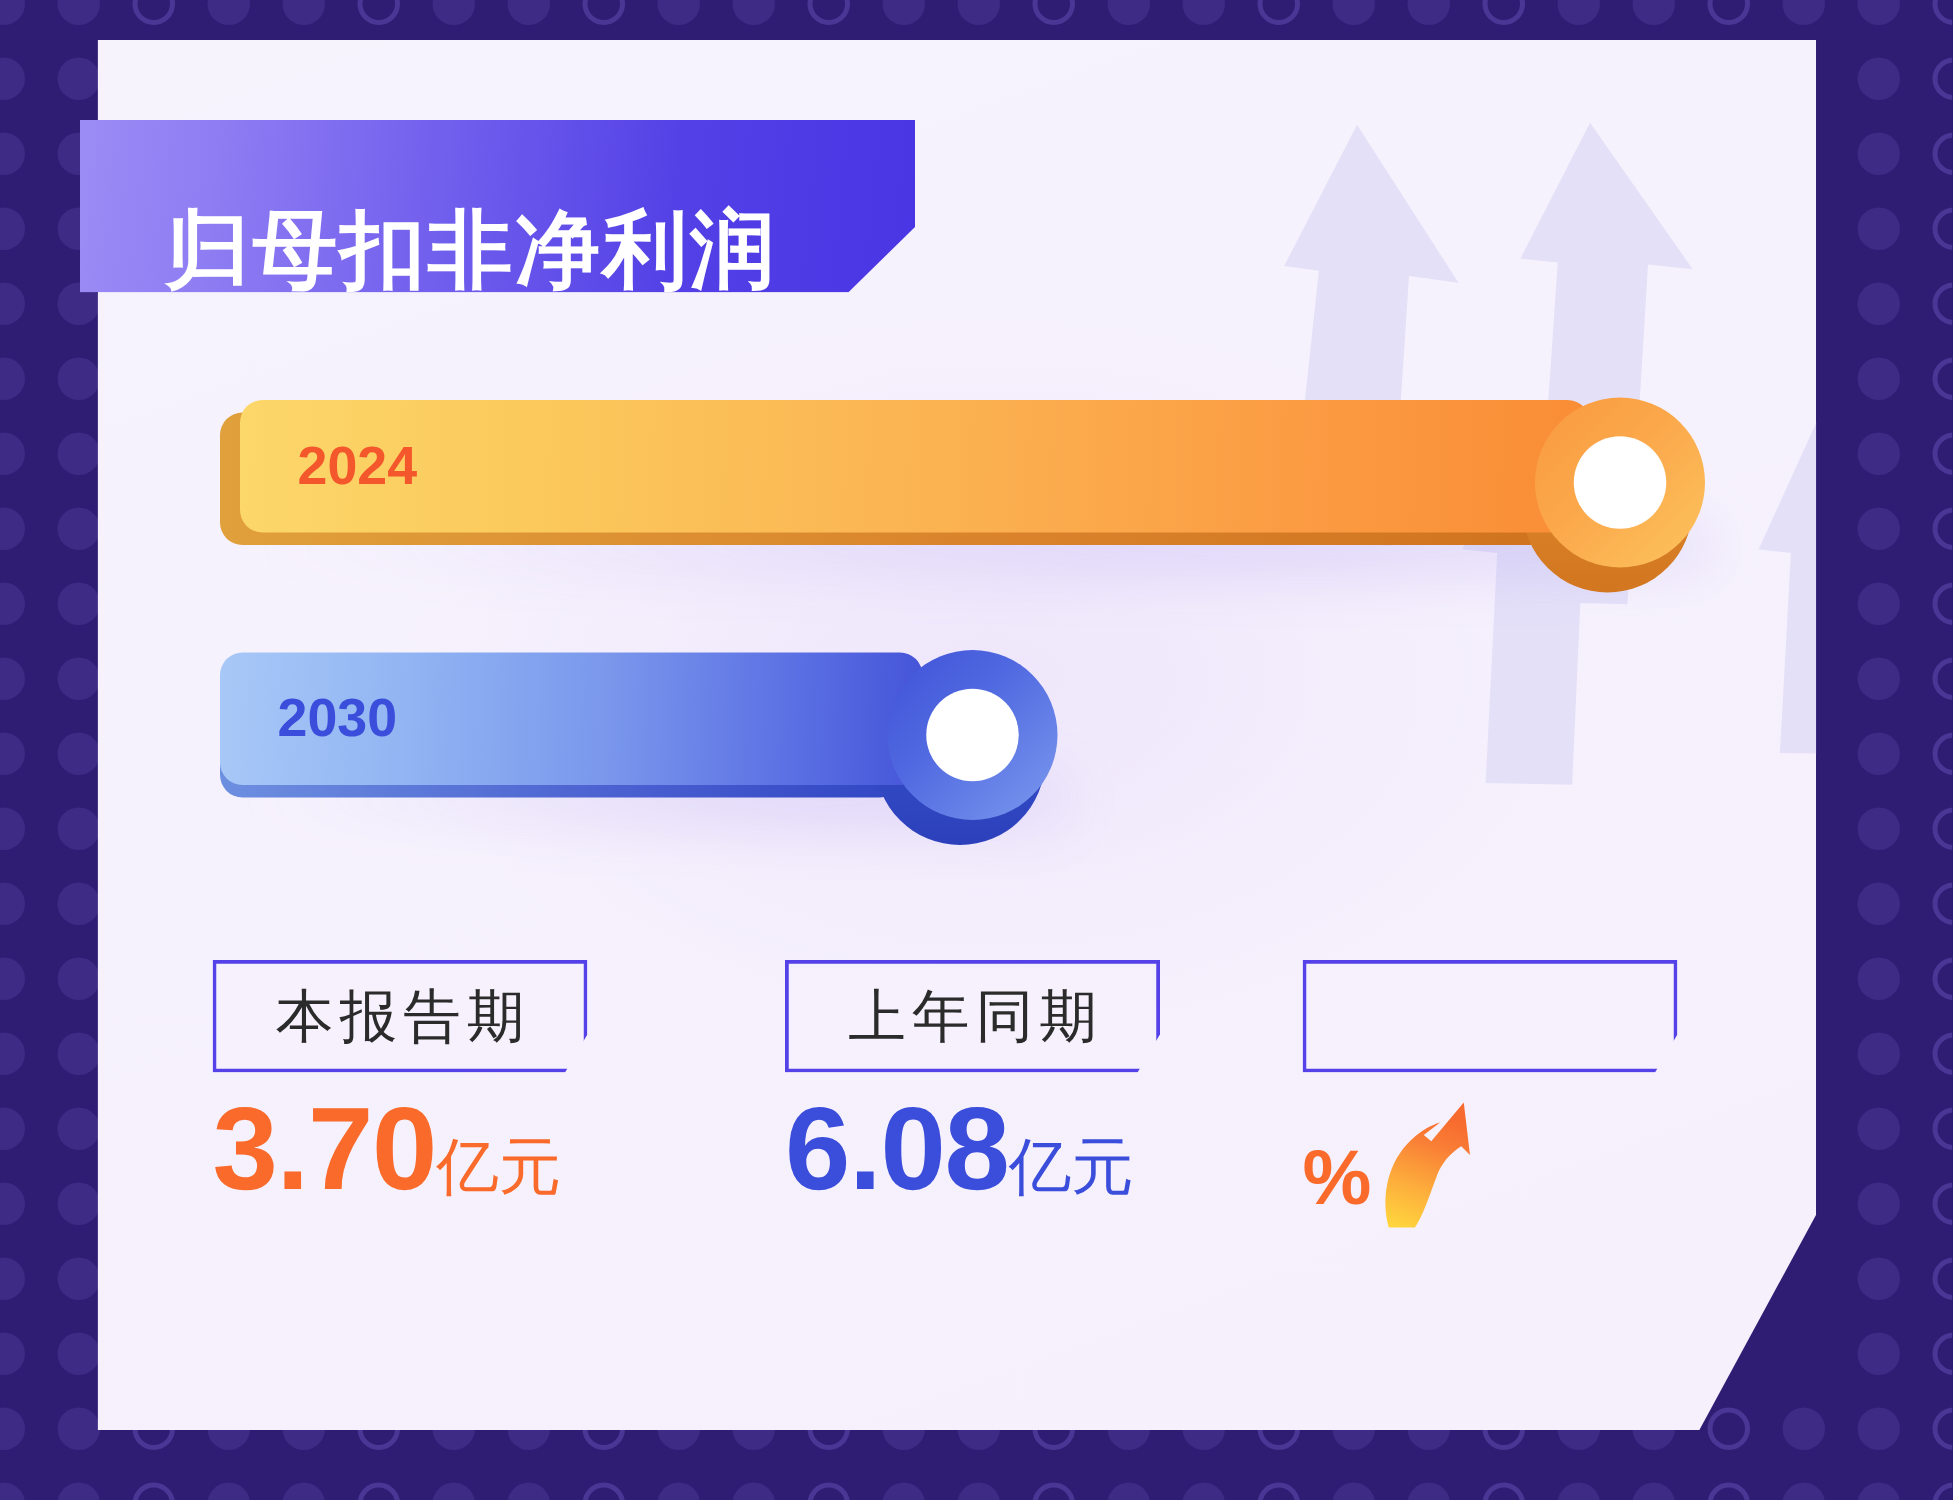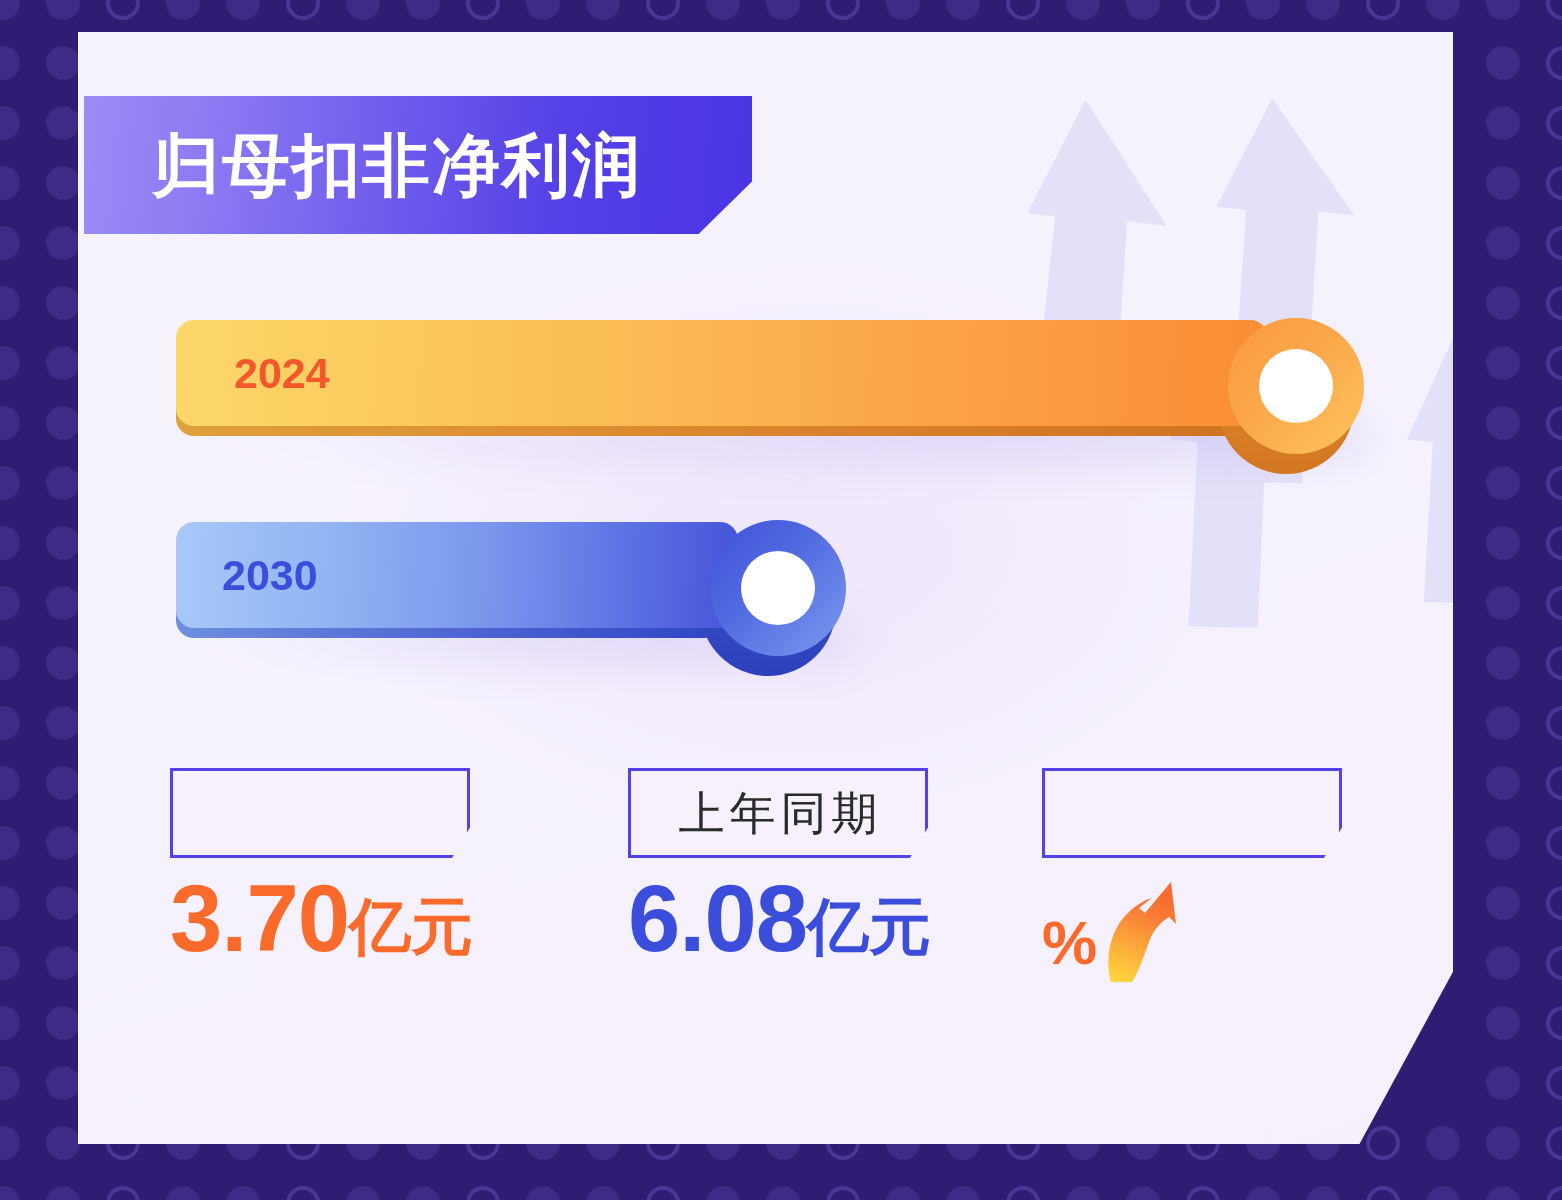--- a/index.html
+++ b/index.html
@@ -49,29 +49,29 @@
   .bg-arrows {
     position: absolute;
     inset: 0;
     z-index: 4;
     pointer-events: none;
   }
 
   
   .banner {
     position: absolute;
-    left: 84px;
+    left: 64px;
     top: 96px;
     width: 668px;
     height: 138px;
     z-index: 6;
     background: linear-gradient(96deg, #9b8cf5 0%, #8f7df3 16%, #6f5ded 45%, #5340e6 72%, #4a35e4 100%);
     clip-path: polygon(0 0, 100% 0, 100% 62%, 92% 100%, 0 100%);
     display: flex;
-    align-items: center;
+    align-items: flex-end;
   }
   .banner-text {
     color: #ffffff;
     font-size: 68px;
     font-weight: 700;
     letter-spacing: 2px;
     margin-left: 68px;
     line-height: 1;
     white-space: nowrap;
   }
@@ -168,22 +168,22 @@
     line-height: 1;
     white-space: nowrap;
   }
   .stat-num {
     font-size: 94px;
     font-weight: 700;
     letter-spacing: -1px;
     line-height: .92;
   }
   .stat-unit {
-    font-size: 62px;
-    font-weight: 700;
+    font-size: 50px;
+    font-weight: 400;
     line-height: 1;
     padding-bottom: 4px;
     letter-spacing: 0px;
   }
   .stat-pct {
     font-size: 62px;
     font-weight: 700;
     line-height: 1;
     padding-bottom: 4px;
   }
@@ -381,22 +381,22 @@
 
     <div class="bar-shadow" style="left:10px; top:96px; width:1185px; height:58px;
                 background: radial-gradient(ellipse at 70% 50%, rgba(140,120,235,.55), rgba(170,150,240,0) 72%);"></div>
 
     <div class="bar-base" style="left:0px; top:18px; width:1066px; height:106px;
                 background: linear-gradient(90deg, #e0a03b 0%, #d9822b 60%, #d0731f 100%);"></div>
 
     <div class="cap-base" style="left:1042px; top:26px; width:136px; height:136px;
                 background: linear-gradient(180deg, #e08f33 0%, #d2761f 100%);"></div>
 
-    <div class="bar-body" style="left:0px; top:8px; width:1080px; height:106px;
-                background: linear-gradient(92deg, #fcd76a 0%, #fbc95c 22%, #fbb050 55%, #fb9a42 80%, #f98d35 100%); padding-left: 12px;">
+    <div class="bar-body" style="left:16px; top:8px; width:1080px; height:106px;
+                background: linear-gradient(92deg, #fcd76a 0%, #fbc95c 22%, #fbb050 55%, #fb9a42 80%, #f98d35 100%);">
       <span class="bar-label" style="color:#f4572b;">2024</span>
     </div>
 
     <div class="cap-ring" style="left:1052px; top:6px; width:136px; height:136px;
                 background: linear-gradient(135deg, #f9993f 0%, #fba84b 45%, #fdc45e 100%);">
       <div class="cap-hole" style="width:74px; height:74px;"></div>
     </div>
   </div>
 
   <div class="bar-wrap" style="left:176px; top:514px; width:680px; height:160px;">
@@ -419,20 +419,21 @@
                 background: linear-gradient(135deg, #3f52d8 0%, #5068e0 40%, #7c9aee 100%);">
       <div class="cap-hole" style="width:74px; height:74px;"></div>
     </div>
   </div>
 
   <div class="stats">
 
     <div class="stat" style="left:0px; width:330px;">
       <div class="stat-chip" style="width:300px;">
         <div class="stat-chip-inner"></div>
+        <span class="stat-chip-label">本报告期</span>
       </div>
       <div class="stat-value">
         <span class="stat-num" style="color:#f96a2b;">3.70</span>
         <span class="stat-unit" style="color:#f96a2b;">亿元</span>
       </div>
     </div>
 
     <div class="stat" style="left:458px; width:330px;">
       <div class="stat-chip" style="width:300px;">
         <div class="stat-chip-inner"></div>

